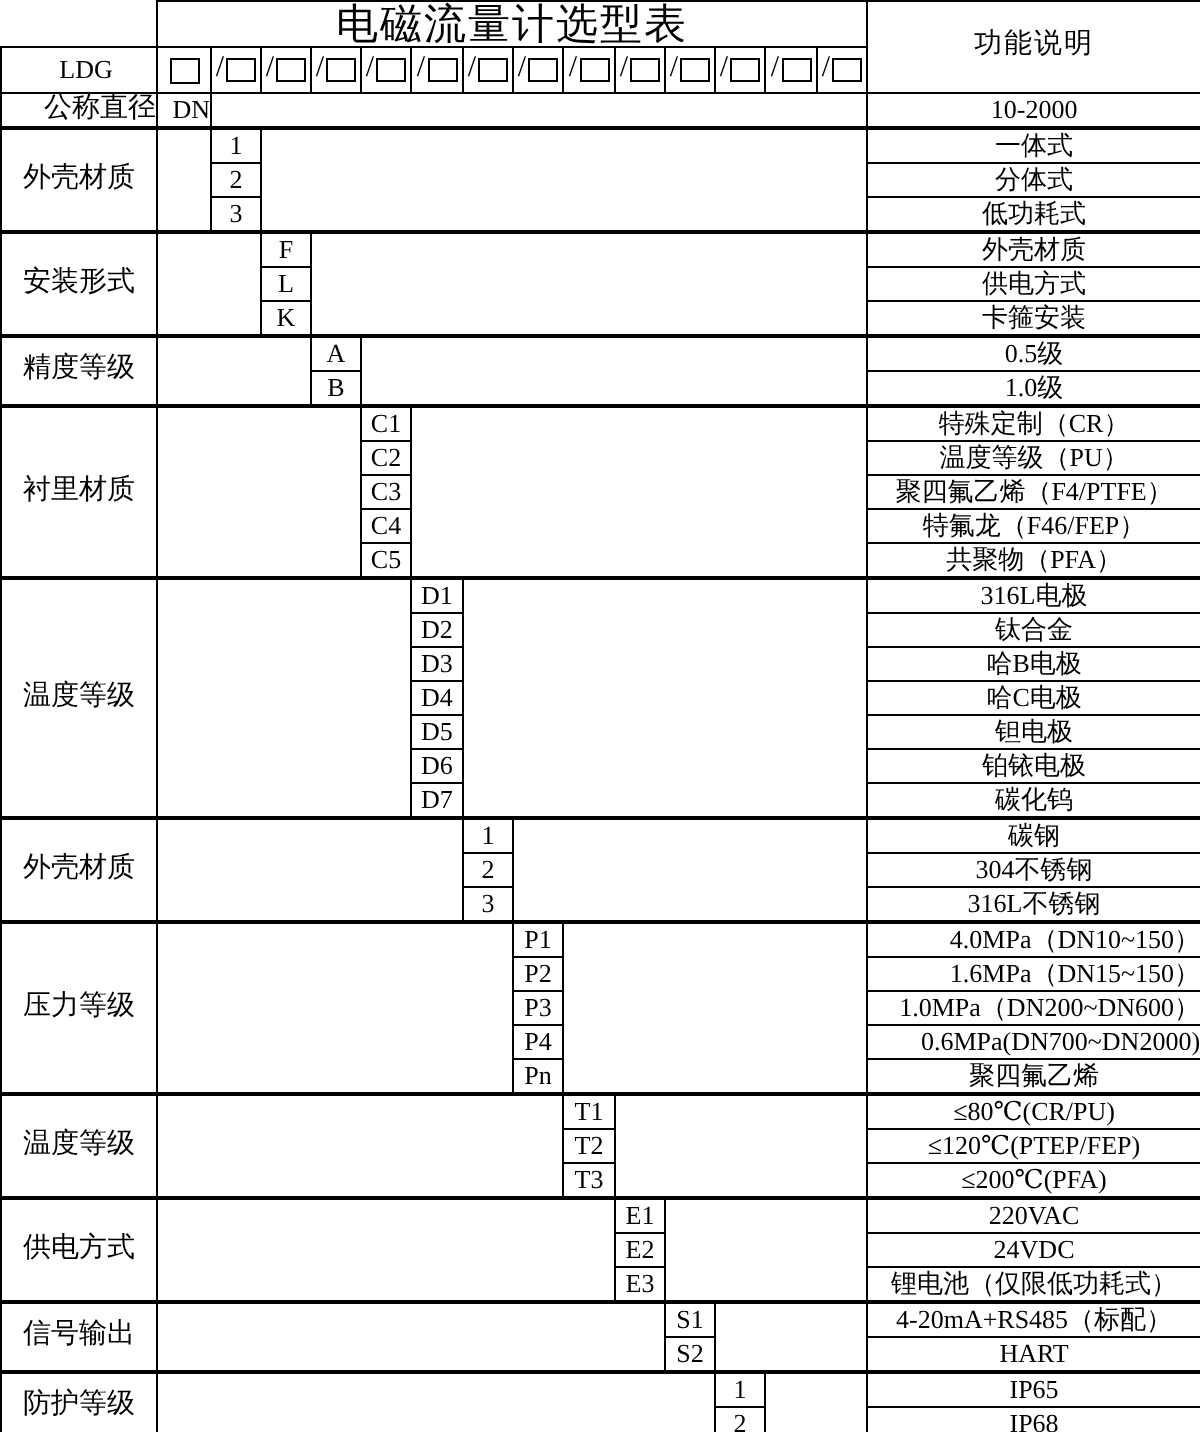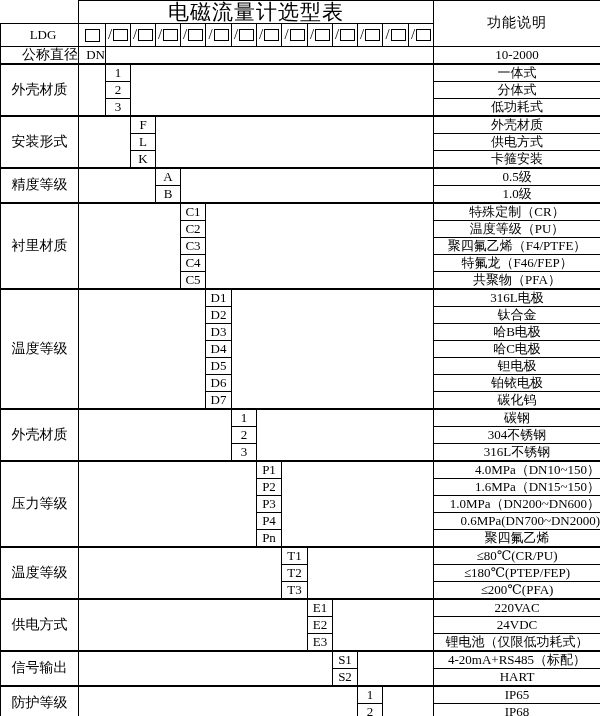--- a/index.html
+++ b/index.html
@@ -206,21 +206,21 @@
       </tr>
       <tr class="gs">
         <td class="lbl" rowspan="3">温度等级</td>
         <td colspan="8" rowspan="3"></td>
         <td>T1</td>
         <td colspan="5" rowspan="3"></td>
         <td>≤80℃(CR/PU)</td>
       </tr>
       <tr>
         <td>T2</td>
-        <td>≤180℃(PTEP/FEP)</td>
+        <td>≤120℃(PTEP/FEP)</td>
       </tr>
       <tr>
         <td>T3</td>
         <td>≤200℃(PFA)</td>
       </tr>
       <tr class="gs">
         <td class="lbl" rowspan="3">供电方式</td>
         <td colspan="9" rowspan="3"></td>
         <td>E1</td>
         <td colspan="4" rowspan="3"></td>

